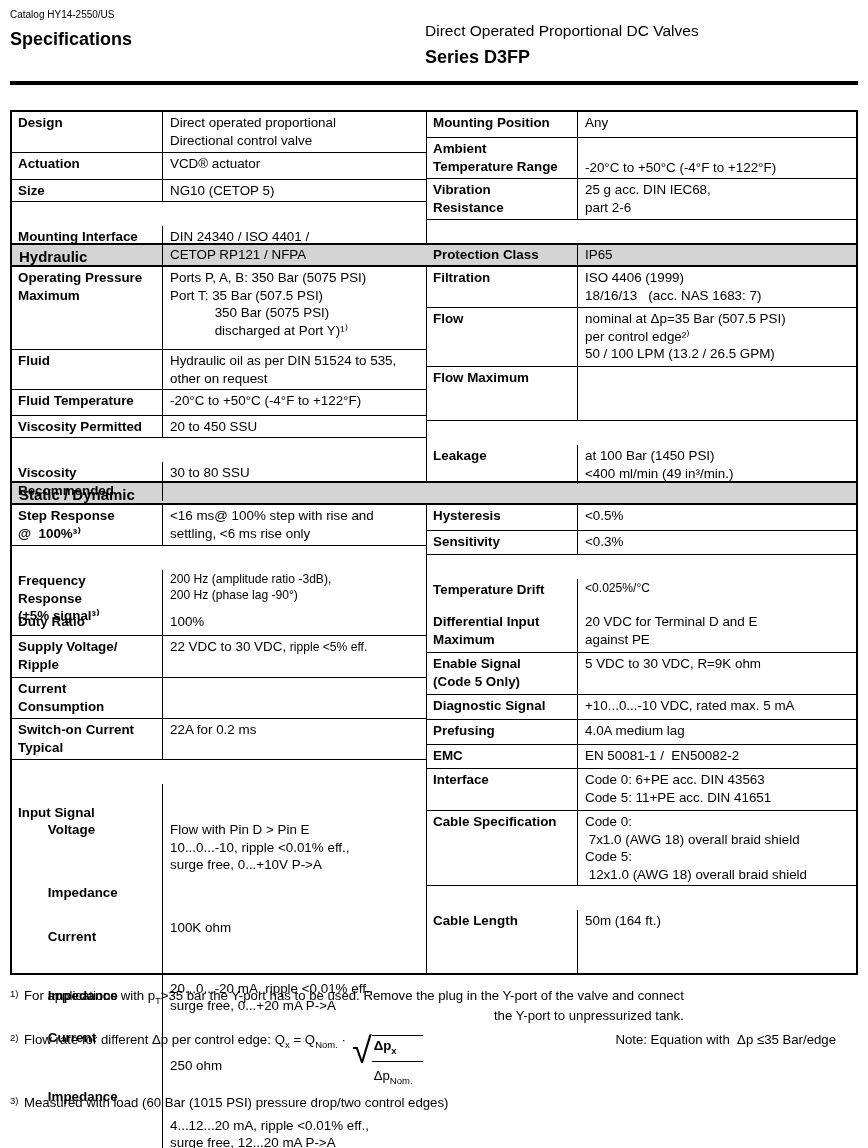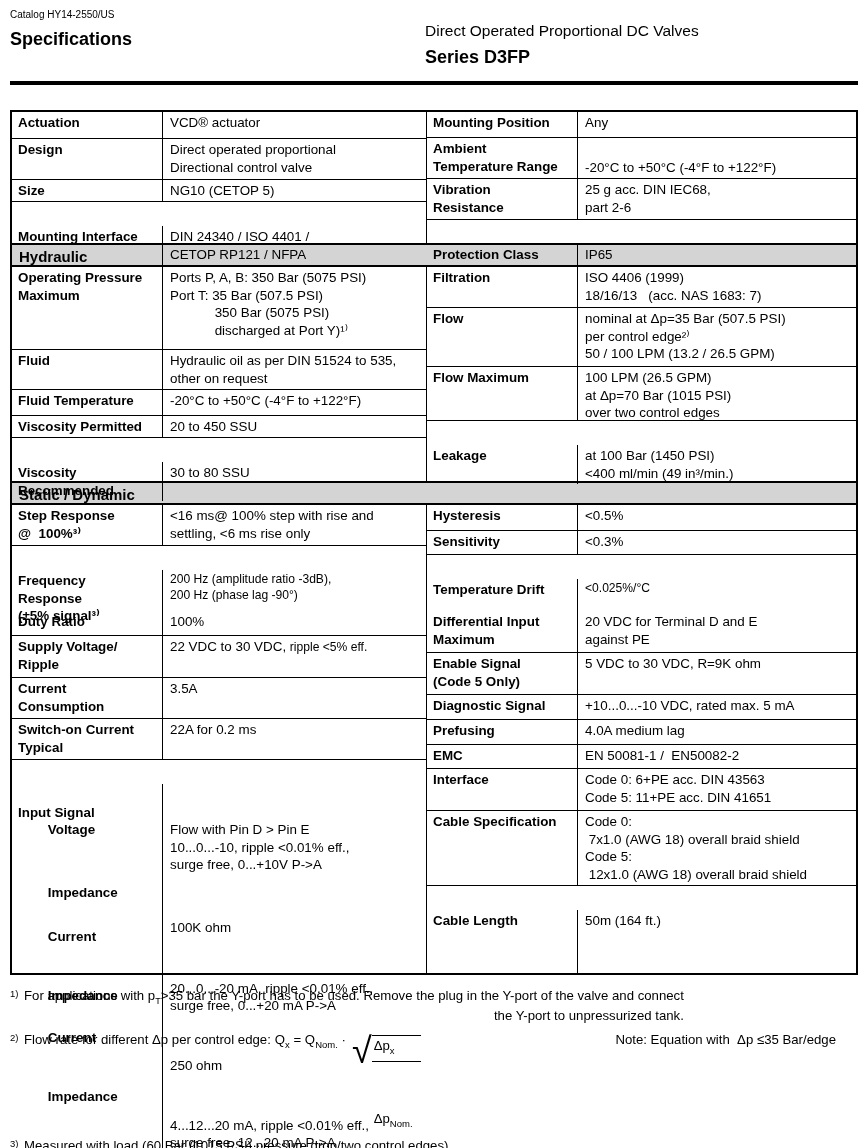--- a/index.html
+++ b/index.html
@@ -56,22 +56,22 @@
   .fn sup { font-size: 9.5px; width: 14px; flex: none; line-height: 1; padding-top: 2px; }
   .fn-text { white-space: pre-line; text-align: right; }
   .fn2-row { align-items: flex-start; margin-top: 6px; }
   .fn-note { margin-left: auto; padding-right: 22px; white-space: pre; }
   .fn-note b { font-weight: normal; }
 
   .formula { display: inline-flex; align-items: flex-start; margin-left: 4px; }
   .formula sub { font-size: 9.5px; }
   .radical { font-size: 36px; font-weight: 300; line-height: 1; margin: 2px 0 0 6px; }
   .frac { display: inline-flex; flex-direction: column; margin-top: 4px; }
-  .frac .num { border-top: 1.6px solid #000; border-bottom: 1.6px solid #000; padding: 1px 26px 4px 2px; }
-  .frac .den { padding: 5px 0 0 2px; margin-top: 43px; }
+  .frac .num { border-top: 1.6px solid #000; border-bottom: 1.6px solid #000; padding: 1px 26px 4px 2px; font-weight: bold; }
+  .frac .den { padding: 5px 0 0 2px; }
 </style>
 </head>
 <body>
 
 <div class="page">
 
   <div class="hdr">
     <div class="hdr-left">
       <div class="hdr-line1">Catalog HY14-2550/US</div>
       <div class="hdr-line2">Specifications</div>
@@ -80,28 +80,28 @@
       <div class="hdr-line1">Direct Operated Proportional DC Valves</div>
       <div class="hdr-line2">Series D3FP</div>
     </div>
   </div>
   <div class="title-rule"></div>
 
   <div class="spec-table">
 
     <div class="sec-body" style="height:131px">
       <div class="col col-l">
+        <div class="tr" style="min-height:41px">
+          <div class="th">Design</div>
+          <div class="td">Direct operated proportional
+Directional control valve</div>
+        </div>
         <div class="tr" style="min-height:27px">
           <div class="th">Actuation</div>
           <div class="td">VCD® actuator</div>
-        </div>
-        <div class="tr" style="min-height:41px">
-          <div class="th">Design</div>
-          <div class="td">Direct operated proportional
-Directional control valve</div>
         </div>
         <div class="tr" style="min-height:22px">
           <div class="th">Size</div>
           <div class="td">NG10 (CETOP 5)</div>
         </div>
         <div class="tr">
           <div class="th">Mounting Interface</div>
           <div class="td">DIN 24340 / ISO 4401 /
 CETOP RP121 / NFPA</div>
         </div>
@@ -166,23 +166,20 @@
 18/16/13&nbsp;&nbsp;&nbsp;(acc. NAS 1683: 7)</div>
         </div>
         <div class="tr" style="min-height:59px">
           <div class="th">Flow</div>
           <div class="td">nominal at Δp=35 Bar (507.5 PSI)
 per control edge²⁾
 50 / 100 LPM (13.2 / 26.5 GPM)</div>
         </div>
         <div class="tr" style="min-height:54px">
           <div class="th">Flow Maximum</div>
-          <div class="td">100 LPM (26.5 GPM)
-at Δp=70 Bar (1015 PSI)
-over two control edges</div>
         </div>
         <div class="tr">
           <div class="th">Leakage</div>
           <div class="td">at 100 Bar (1450 PSI)
 &lt;400 ml/min (49 in³/min.)</div>
         </div>
       </div>
     </div>
 
     <div class="sec-header not-first">Static / Dynamic</div>
@@ -225,21 +222,20 @@
           <div class="td">100%</div>
         </div>
         <div class="tr" style="min-height:42px">
           <div class="th">Supply Voltage/
 Ripple</div>
           <div class="td"><span>22 VDC to 30 VDC, </span><span class="small-txt">ripple &lt;5% eff.</span></div>
         </div>
         <div class="tr" style="min-height:41px">
           <div class="th">Current
 Consumption</div>
-          <div class="td">3.5A</div>
         </div>
         <div class="tr" style="min-height:41px">
           <div class="th">Switch-on Current
 Typical</div>
           <div class="td">22A for 0.2 ms</div>
         </div>
         <div class="tr">
           <div class="th c-th">
             <div class="sub" style="min-height:63px">Input Signal
 &nbsp;&nbsp;&nbsp;&nbsp;&nbsp;&nbsp;&nbsp;&nbsp;Voltage</div>

